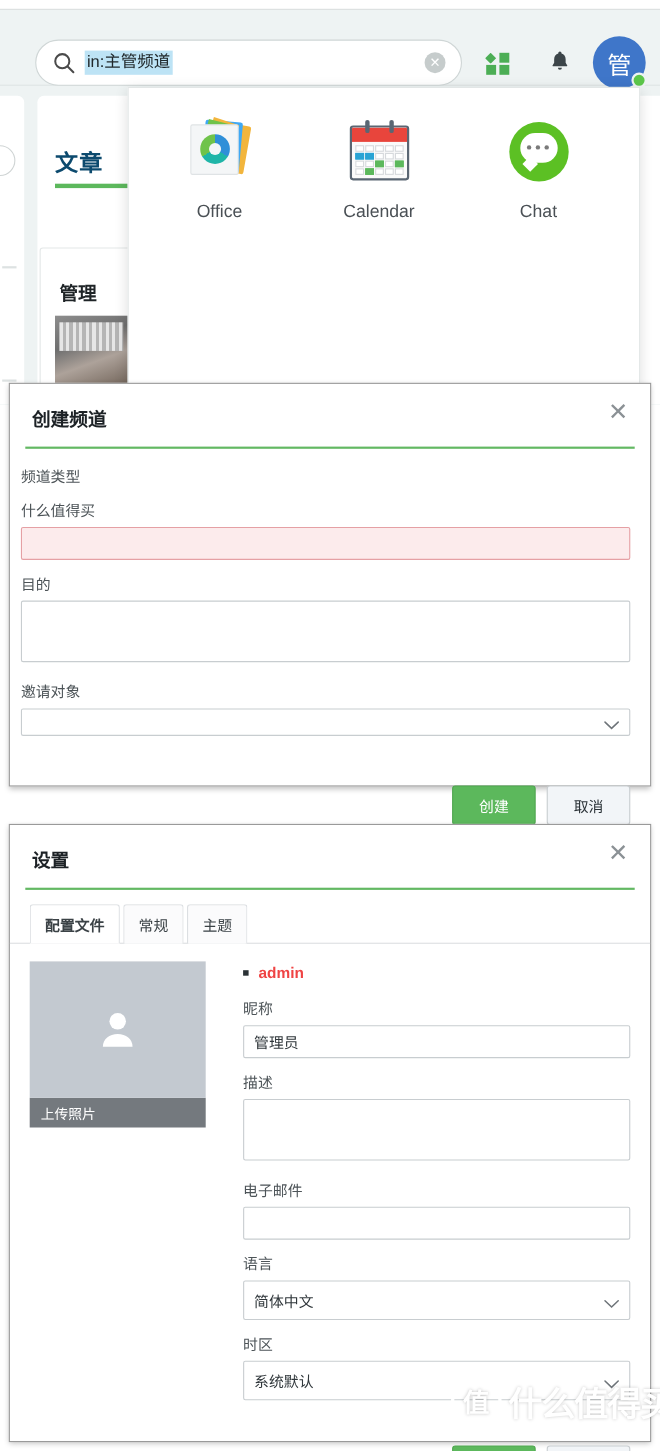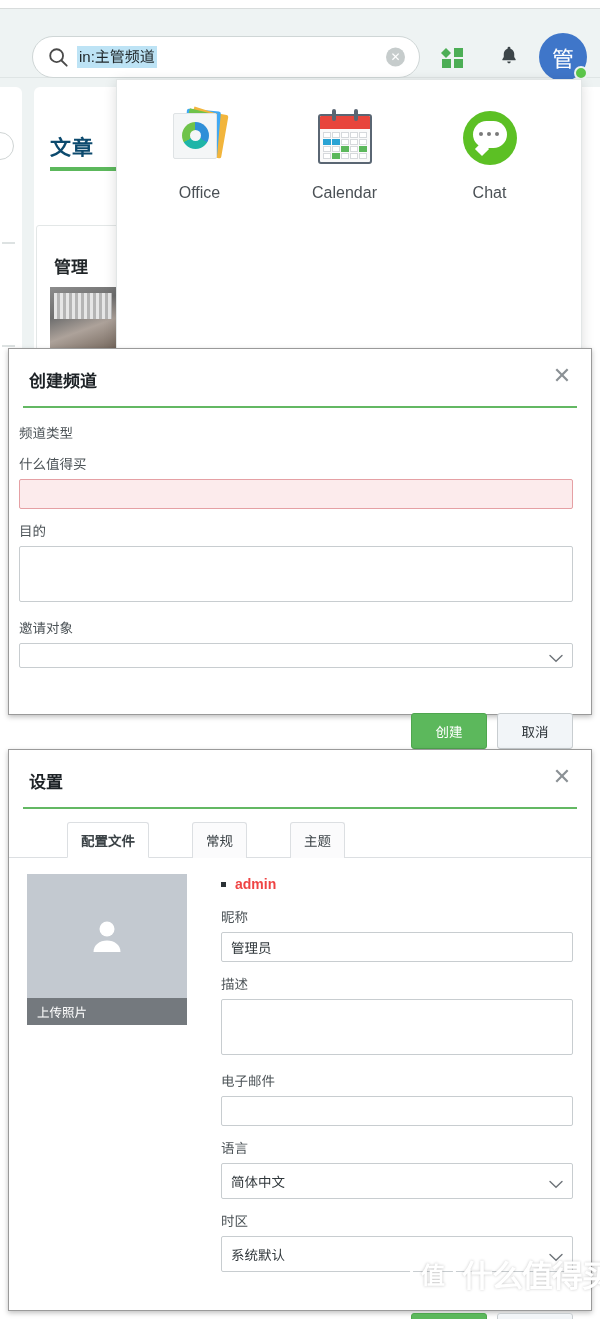--- a/index.html
+++ b/index.html
@@ -223,21 +223,21 @@
   
   .modal-create { top:348px; height:367px; }
 
   
   .modal-settings { top:749px; height:562px; }
   .tabs { display:flex; gap:3px; padding:12px 0 0 18px; border-bottom:1px solid #dcdfe2; }
   .tab {
     padding:7px 13px; font-size:13.5px; color:#3b4246; cursor:pointer;
     border:1px solid #dcdfe2; border-bottom:none;
     border-top-left-radius:3px; border-top-right-radius:3px; background:#fbfbfc;
-    position:relative; top:1px;margin-left:40px;
+    position:relative; top:1px;
   }
   .tab.active { background:#ffffff; font-weight:bold; border-bottom:1px solid #ffffff; }
   .settings-body { display:flex; padding:16px 18px 0 18px; }
   .avatar-col { width:160px; flex:none; }
   .avatar-img {
     width:160px; height:124px; background:#c3c9d0; position:relative;
   }
   .avatar-person {
     position:absolute; left:50%; top:52%; transform:translate(-50%,-50%); color:#ffffff;
   }

